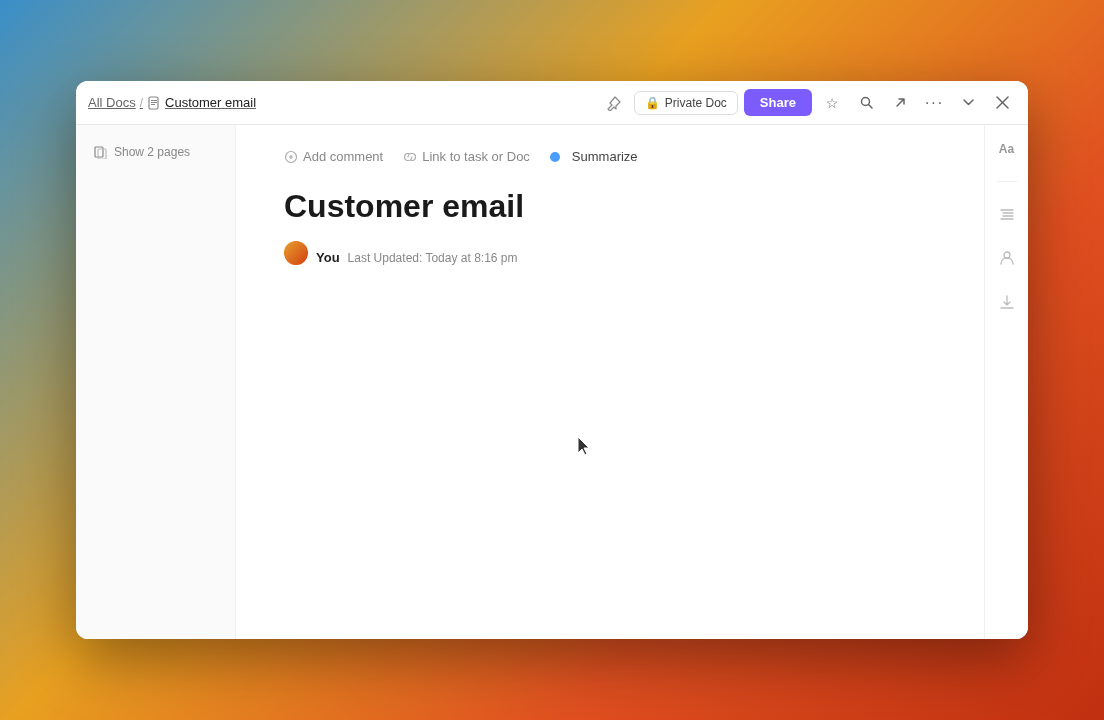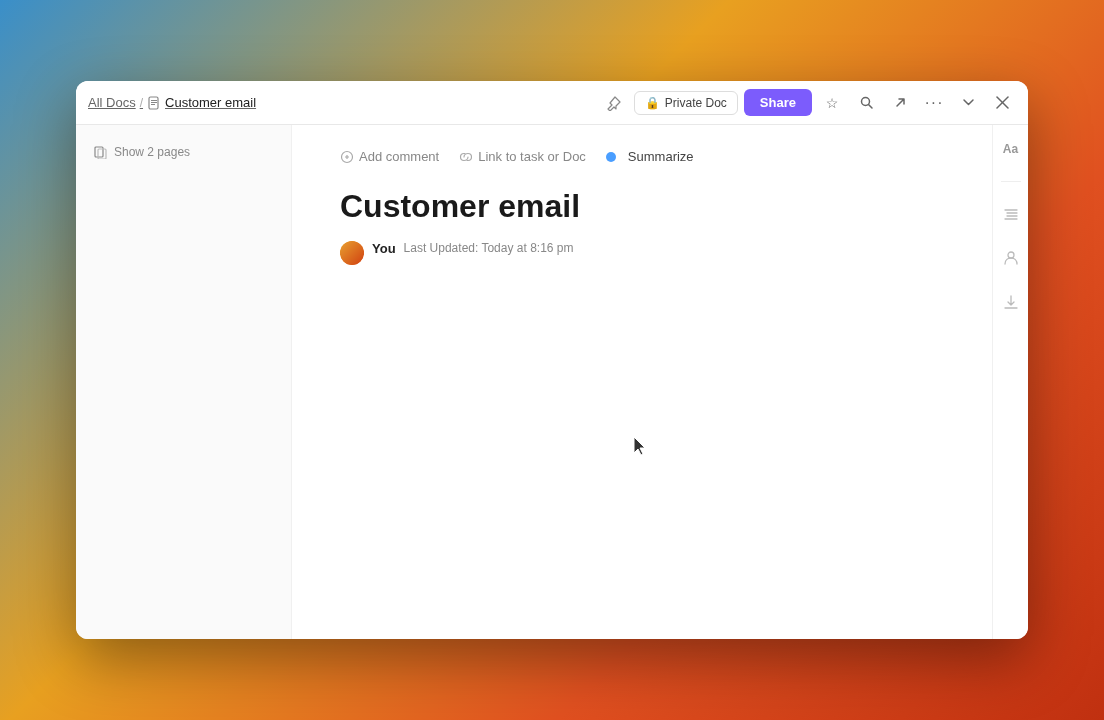--- a/index.html
+++ b/index.html
@@ -133,21 +133,21 @@
 
     
     .main-content {
       display: flex;
       flex: 1;
       overflow: hidden;
     }
 
     
     .sidebar {
-      width: 216px;
+      width: 160px;
       background: #fafafa;
       border-right: 1px solid #f0f0f0;
       padding: 16px 12px;
       flex-shrink: 0;
     }
     .show-pages-btn {
       display: flex;
       align-items: center;
       gap: 6px;
       font-size: 12px;
@@ -199,21 +199,21 @@
     .doc-title {
       font-size: 32px;
       font-weight: 700;
       color: #1a1a1a;
       margin-bottom: 16px;
     }
 
     
     .author-row {
       display: flex;
-      align-items: flex-start;
+      align-items: flex-end;
       gap: 8px;
       margin-bottom: 24px;
     }
     .avatar {
       width: 24px;
       height: 24px;
       border-radius: 50%;
       background: linear-gradient(135deg, #f5a623, #e05020);
       display: flex;
       align-items: center;
@@ -251,21 +251,21 @@
       cursor: text;
     }
 
     @keyframes blink {
       0%, 50% { opacity: 1; }
       51%, 100% { opacity: 0; }
     }
 
     
     .right-panel {
-      width: 36px;
+      width: 44px;
       background: #fff;
       border-left: 1px solid #f0f0f0;
       display: flex;
       flex-direction: column;
       align-items: center;
       padding: 12px 0;
       gap: 20px;
       flex-shrink: 0;
     }
     .right-panel-icon {

